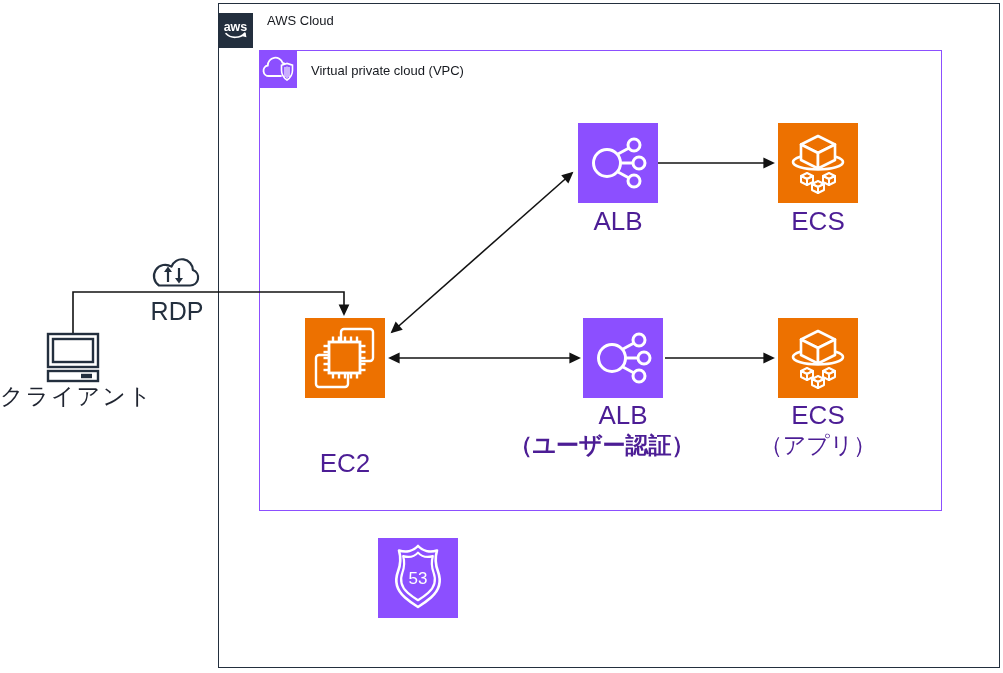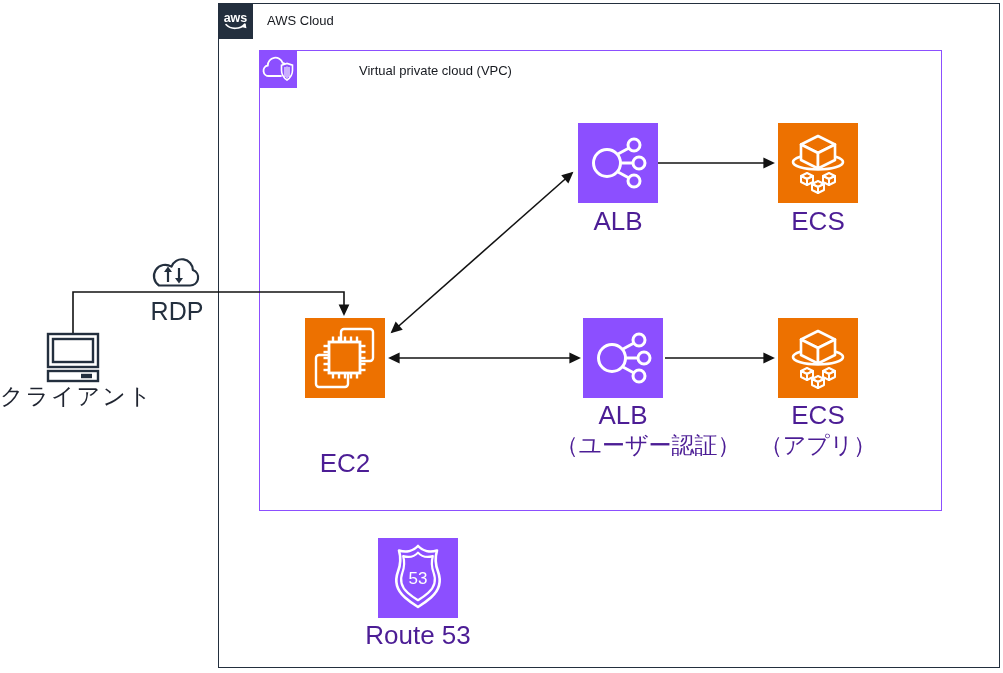--- a/index.html
+++ b/index.html
@@ -2,42 +2,42 @@
 <html><head>
 <meta charset="utf-8">
 <style>
   html,body{margin:0;padding:0;background:#ffffff;}
   body{font-family:"Liberation Sans","DejaVu Sans",sans-serif;}
   .canvas{position:relative;width:1003px;height:673px;background:#fff;overflow:hidden;}
   .abs{position:absolute;}
   
   .aws-box{left:218px;top:3px;width:782px;height:665px;border:1.5px solid #232F3E;box-sizing:border-box;}
   .vpc-box{left:259px;top:50px;width:683px;height:461px;border:1px solid #8C4FFF;box-sizing:border-box;}
-  .aws-logo{left:218px;top:4px;width:35px;height:35px;border-radius:6px;}
+  .aws-logo{left:218px;top:13px;width:35px;height:35px;border-radius:6px;}
   .vpc-ic{left:259px;top:50px;width:38px;height:38px;}
   .group-title{font-size:13px;color:#16191f;white-space:nowrap;}
   .aws-title{left:267px;top:13px;}
-  .vpc-title{left:311px;top:63px;margin-left:48px;}
+  .vpc-title{left:311px;top:63px;}
   
   .node{width:80px;height:80px;}
   .n-alb-top{left:578px;top:123px;}
   .n-ecs-keycloak{left:778px;top:123px;}
   .n-ec2{left:305px;top:318px;}
   .n-alb-auth{left:583px;top:318px;}
   .n-ecs-app{left:778px;top:318px;}
   .n-route53{left:378px;top:538px;}
   
   .lbl{width:240px;text-align:center;font-size:26px;line-height:30px;color:#4c1d95;white-space:nowrap;}
   .sub{font-size:23px;}
   .l-alb-top{left:498px;top:206px;}
   .l-ecs-keycloak{left:698px;top:206px;}
   .s-ecs-keycloak{left:698px;top:236px;}
   .l-ec2{left:225px;top:400px;margin-top:48px;}
   .l-alb-auth{left:503px;top:400px;}
-  .s-alb-auth{left:528px;top:430px;}
+  .s-alb-auth{left:482px;top:430px;font-weight:bold;}
   .l-ecs-app{left:698px;top:400px;}
   .s-ecs-app{left:698px;top:430px;}
   .l-route53{left:298px;top:620px;}
   .l-client{left:0px;top:382px;width:150px;text-align:center;font-size:23px;line-height:28px;color:#1f2430;letter-spacing:2px;white-space:nowrap;}
   .l-rdp{left:127px;top:297px;width:100px;text-align:center;font-size:25px;line-height:28px;color:#232F3E;}
   
   .edges{left:0;top:0;pointer-events:none;}
   .edge{stroke:#121212;stroke-width:1.6;fill:none;}
   .client-ic{left:45px;top:331px;width:56px;height:52px;}
   .inet-ic{left:146px;top:256px;width:58px;height:32px;}
@@ -240,15 +240,14 @@
   <div class="abs node n-route53">
     <svg width="80" height="80" viewBox="0 0 80 80">
       <rect width="80" height="80" fill="#8C4FFF"></rect>
       <g stroke="#ffffff" fill="none" stroke-linejoin="round">
         <path stroke-width="2.6" d="M40,8 C35.5,13 28,14.5 21,12.5 C23,19.5 22.5,27 20,33.5 C16.5,43 19,52.5 27,59.5 C31.5,63.5 36,66.5 40,69 C44,66.5 48.5,63.5 53,59.5 C61,52.5 63.5,43 60,33.5 C57.5,27 57,19.5 59,12.5 C52,14.5 44.5,13 40,8 Z"></path>
         <path stroke-width="2.8" transform="translate(8.8,8.4) scale(0.78)" d="M40,8 C35.5,13 28,14.5 21,12.5 C23,19.5 22.5,27 20,33.5 C16.5,43 19,52.5 27,59.5 C31.5,63.5 36,66.5 40,69 C44,66.5 48.5,63.5 53,59.5 C61,52.5 63.5,43 60,33.5 C57.5,27 57,19.5 59,12.5 C52,14.5 44.5,13 40,8 Z"></path>
       </g>
       <text x="40" y="45.5" text-anchor="middle" font-size="17" fill="#ffffff">53</text>
     </svg>
   </div>
-  <div class="abs lbl l-route53">Route 53</div>
 
 </div>
 
 </body></html>

